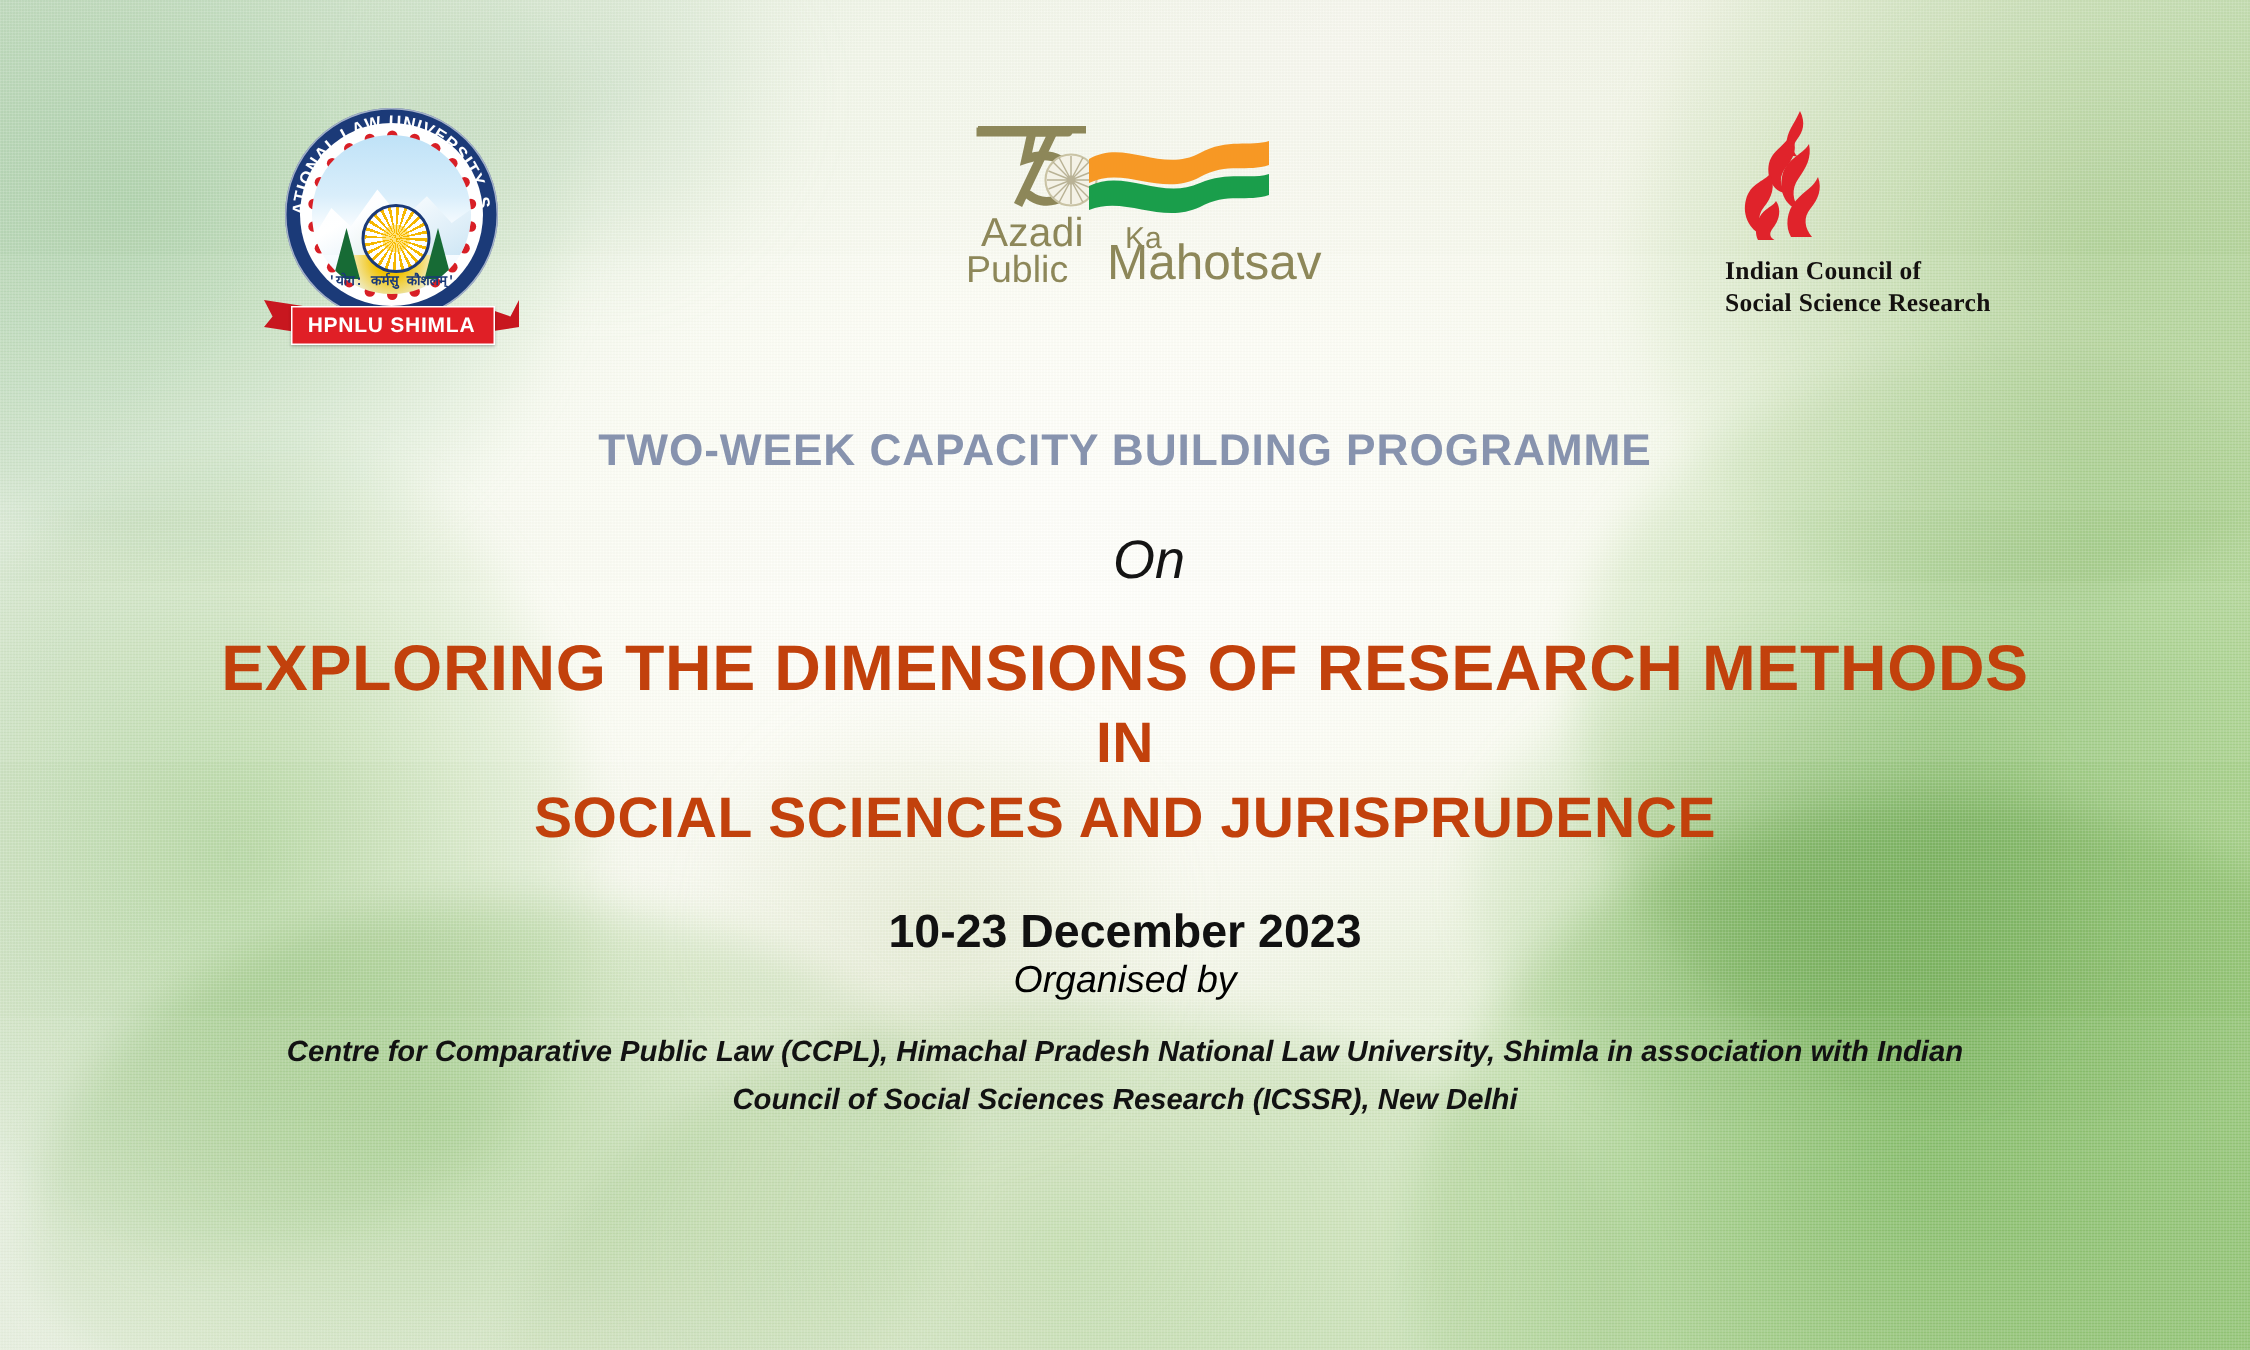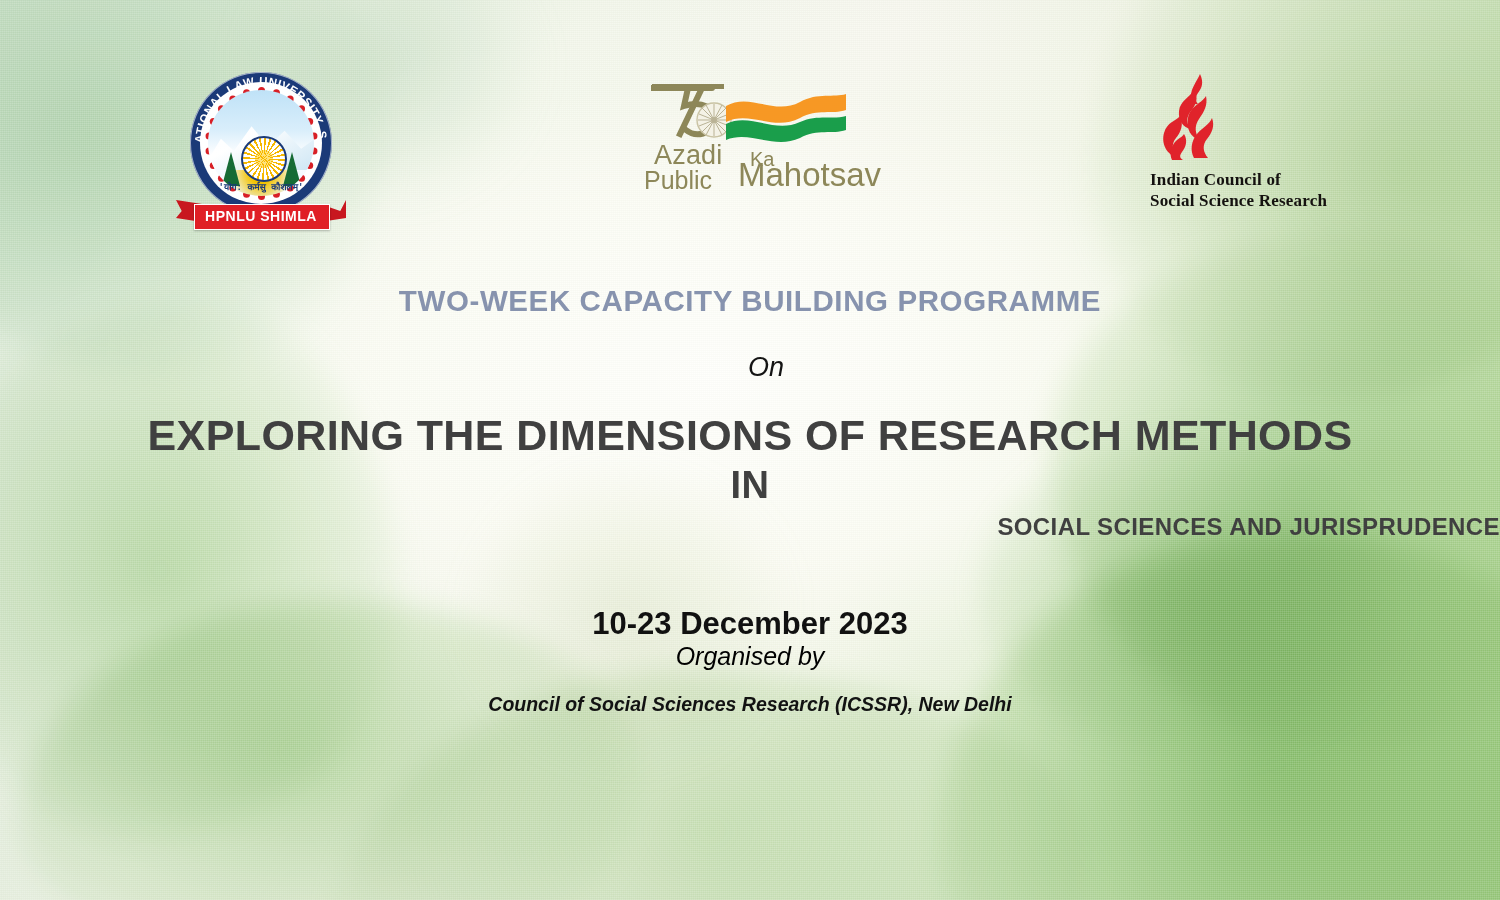--- a/index.html
+++ b/index.html
@@ -181,33 +181,33 @@
   }
 
   
   .content { position:absolute; left:0; right:0; top:250px; z-index:6; text-align:center; }
   .subtitle {
     color:#8793ae; font-size:29.5px; font-weight:700; letter-spacing:0.6px;
     font-family:"Liberation Sans", sans-serif;
     margin-top:34px;
   }
   .on {
-    margin-top:34px; color:#141414; font-size:27px; font-style:italic; font-weight:400;
+    margin-top:34px; color:#141414; font-size:36px; font-style:italic; font-weight:400;
     font-family:"Liberation Sans", sans-serif;
     padding-left:32px;
   }
   .title {
-    margin-top:26px; color:#404040; font-weight:700; letter-spacing:0.4px;
+    margin-top:26px; color:#c2410c; font-weight:700; letter-spacing:0.4px;
     font-family:"Liberation Sans", sans-serif;
   }
   .title .ln1 { font-size:43px; line-height:1.22; }
   .title .ln2 { font-size:38px; line-height:1.30; }
-  .title .ln3 { font-size:24px; line-height:1.30;text-align:right; }
+  .title .ln3 { font-size:38px; line-height:1.30; }
   .dates {
-    margin-top:64px; color:#111111; font-size:31px; font-weight:700;
+    margin-top:32px; color:#111111; font-size:31px; font-weight:700;
     font-family:"Liberation Sans", sans-serif;
   }
   .org-by {
     color:#000000; font-size:25px; font-style:italic; font-weight:400;
     font-family:"Liberation Sans", sans-serif;
   }
   .org-detail {
     margin-top:18px; color:#121212; font-size:19.5px; font-style:italic; font-weight:700;
     line-height:1.62; font-family:"Liberation Sans", sans-serif;
   }
@@ -337,17 +337,18 @@
     <div class="subtitle">TWO-WEEK CAPACITY BUILDING PROGRAMME</div>
     <div class="on">On</div>
     <div class="title">
       <div class="ln1">EXPLORING THE DIMENSIONS OF RESEARCH METHODS</div>
       <div class="ln2">IN</div>
       <div class="ln3">SOCIAL SCIENCES AND JURISPRUDENCE</div>
     </div>
     <div class="dates">10-23 December 2023</div>
     <div class="org-by">Organised by</div>
     <div class="org-detail">
+      <div>Centre for Comparative Public Law (CCPL), Himachal Pradesh National Law University, Shimla in association with Indian</div>
       <div>Council of Social Sciences Research (ICSSR), New Delhi</div>
     </div>
   </div>
 
 </div>
 
 </body></html>

